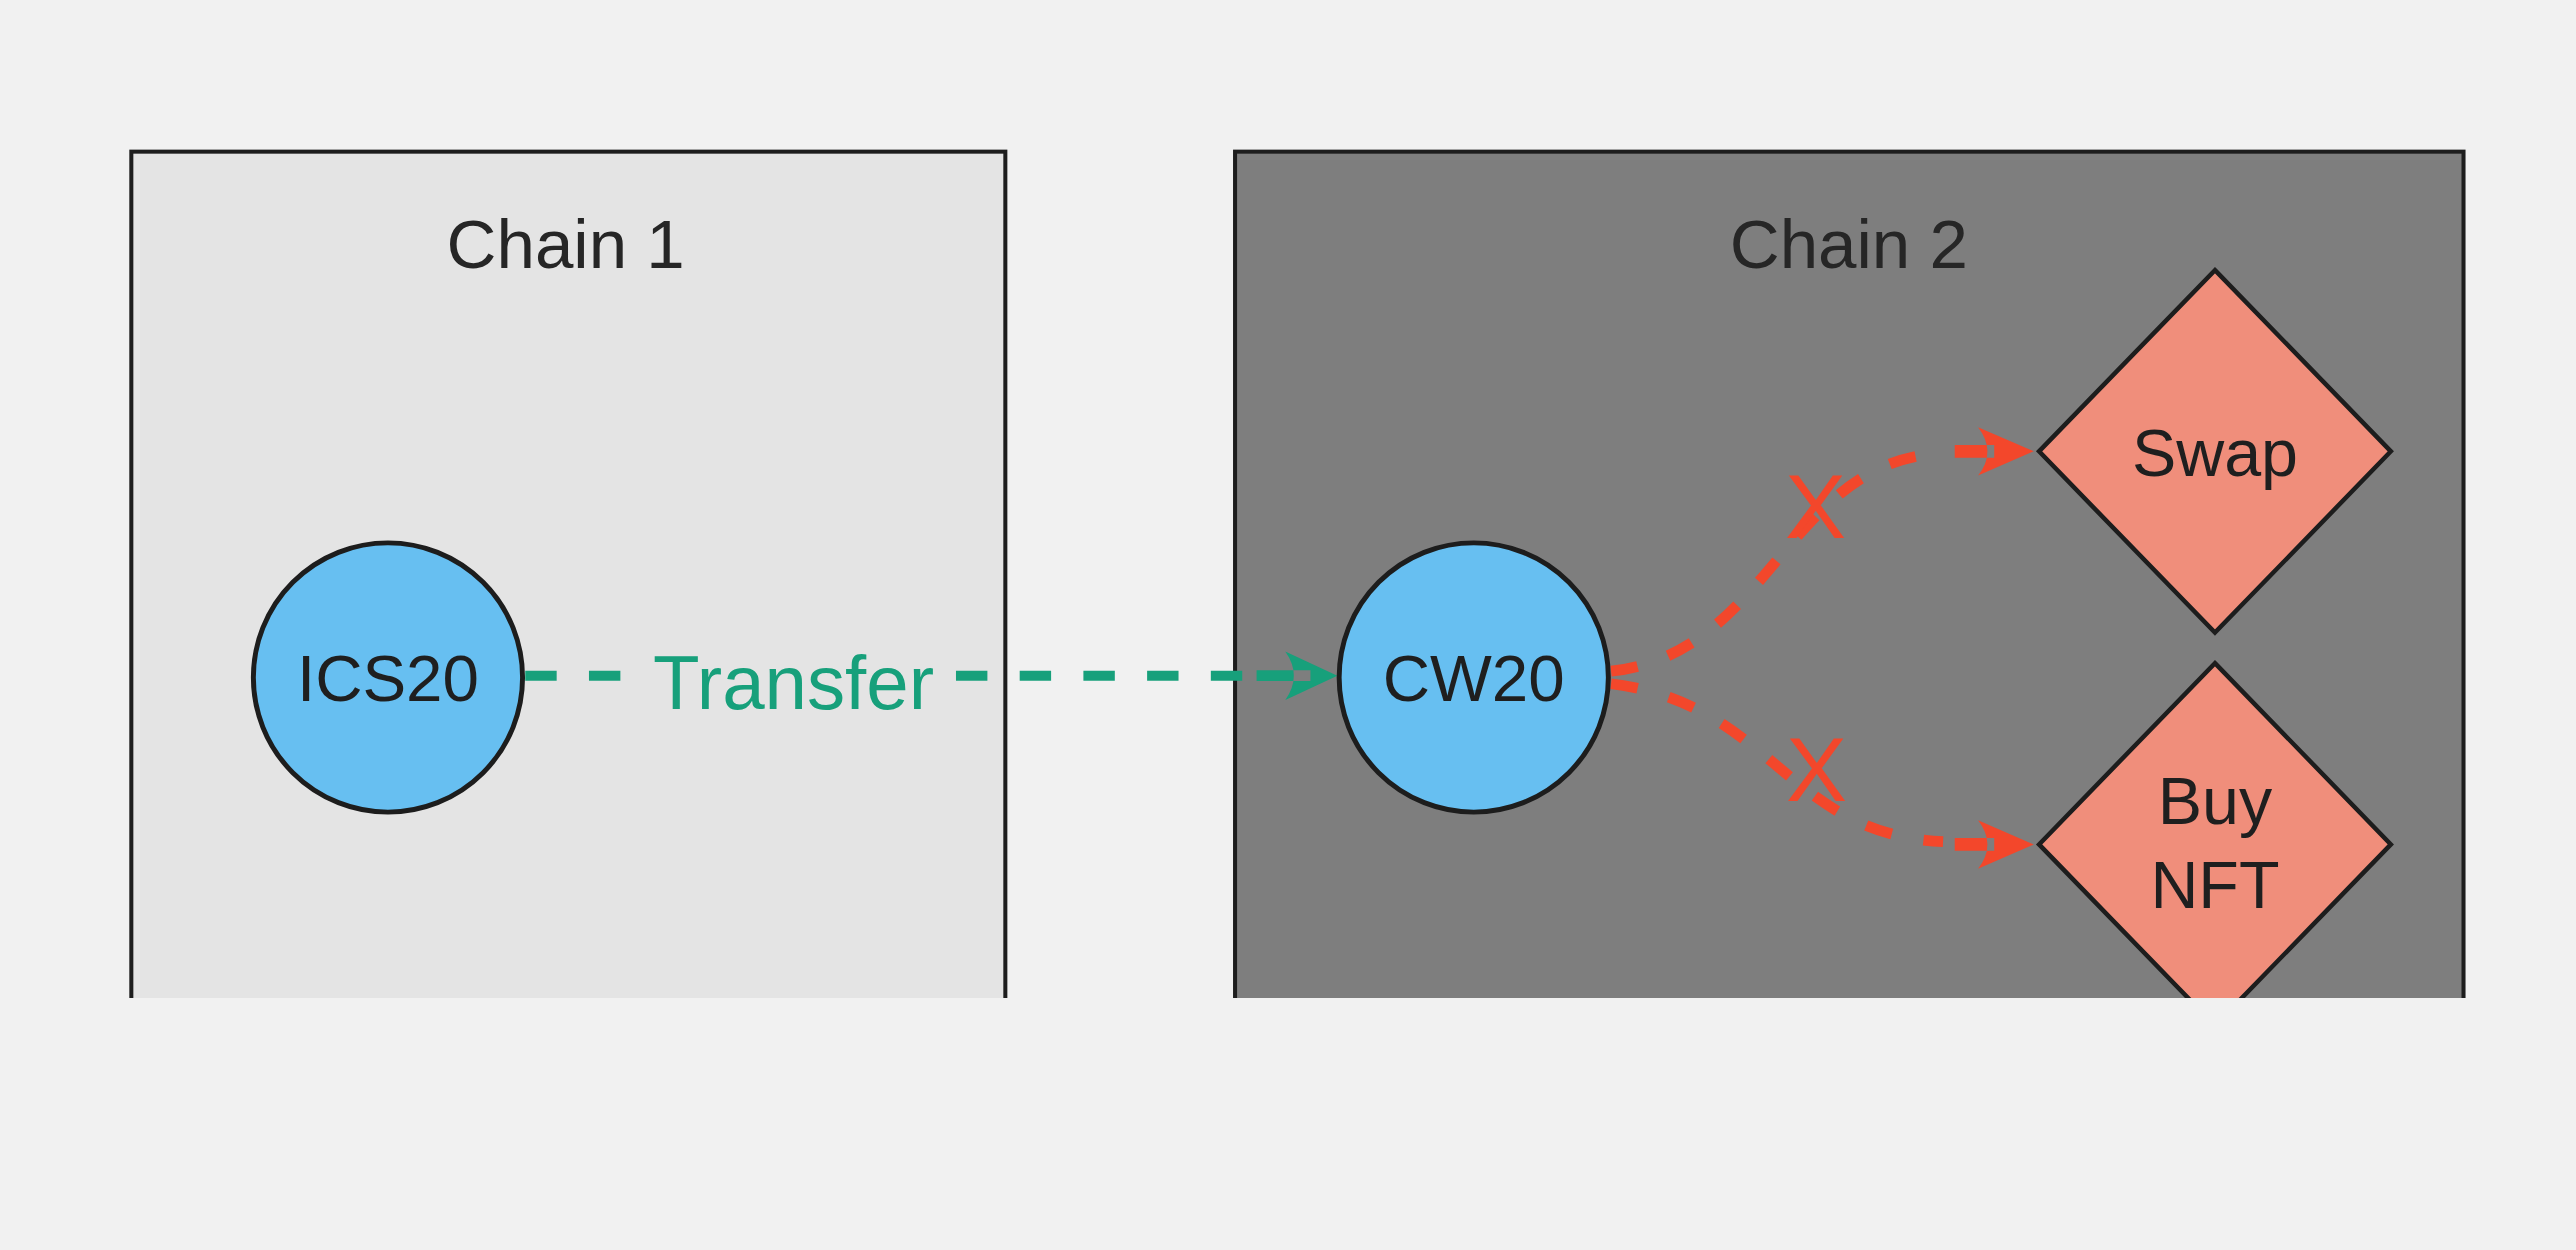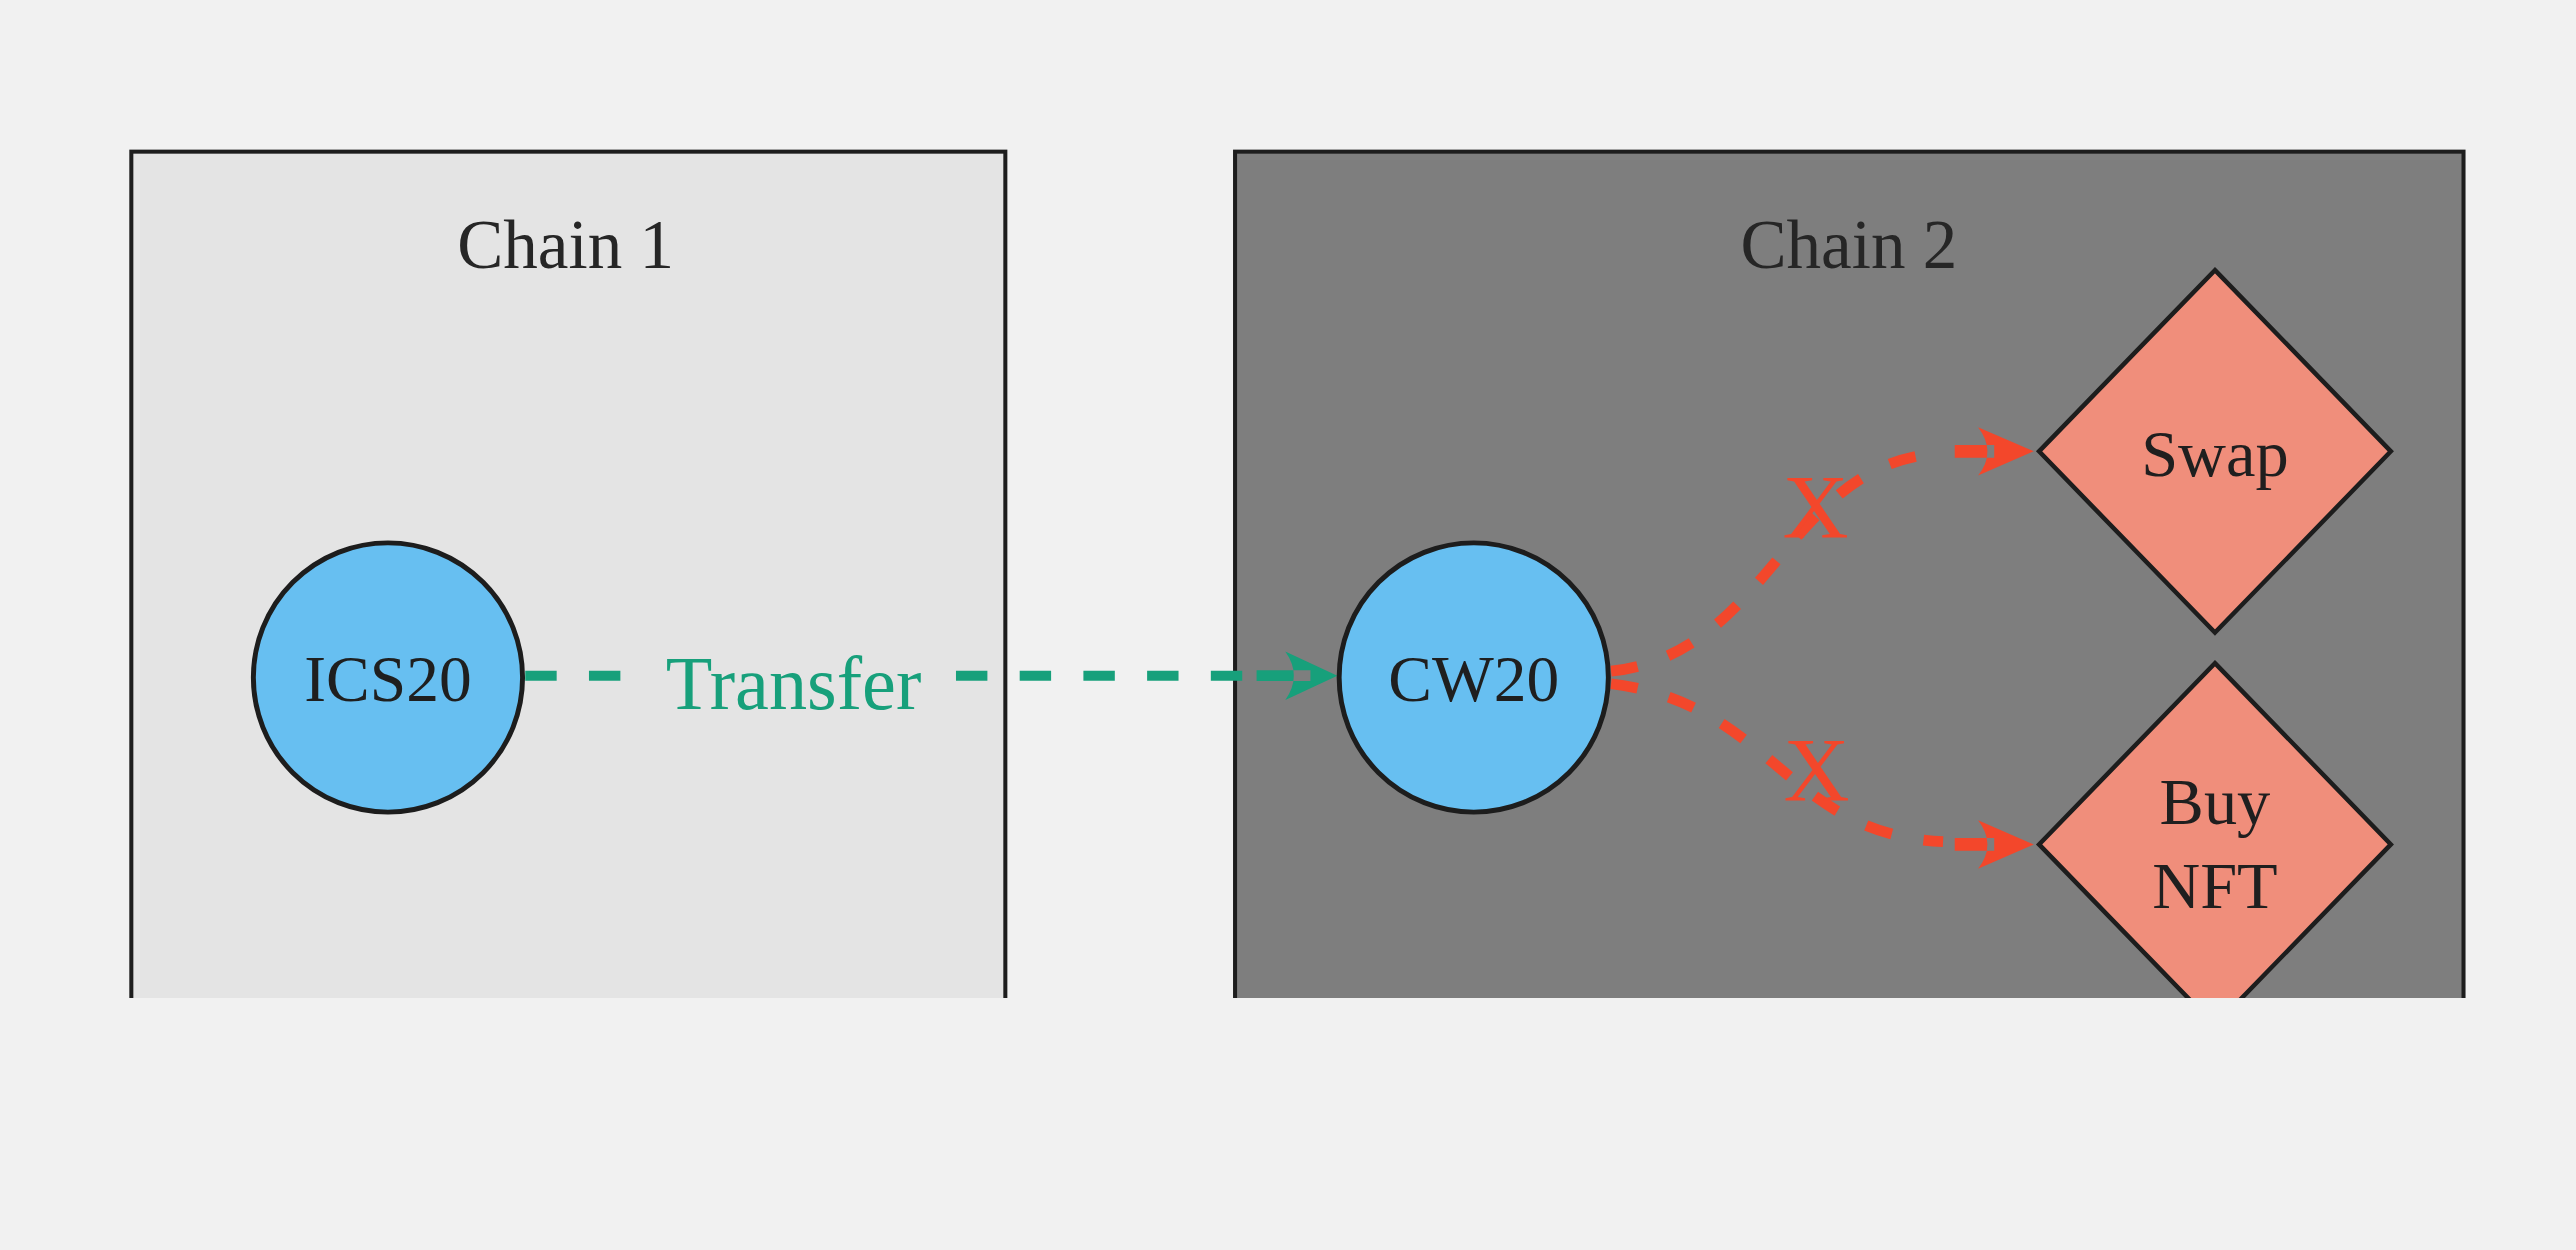--- a/index.html
+++ b/index.html
@@ -8,21 +8,20 @@
     width: 2576px;
     height: 1250px;
     background: #f1f1f1;
     font-family: "Liberation Sans", sans-serif;
   }
   .canvas-wrap {
     position: relative;
     width: 2576px;
     height: 998px;
     overflow: hidden;
-    font-family: Liberation Serif, serif;
   }
   svg { display: block; }
   .chain-box { stroke: #1d1d1d; stroke-width: 4.5; }
   .node-circle { stroke: #1d1d1d; stroke-width: 5.5; }
   .action-diamond { stroke: #1d1d1d; stroke-width: 5; }
   .chain-title {
     font-size: 77px;
     fill: #262626;
     text-anchor: middle;
   }

